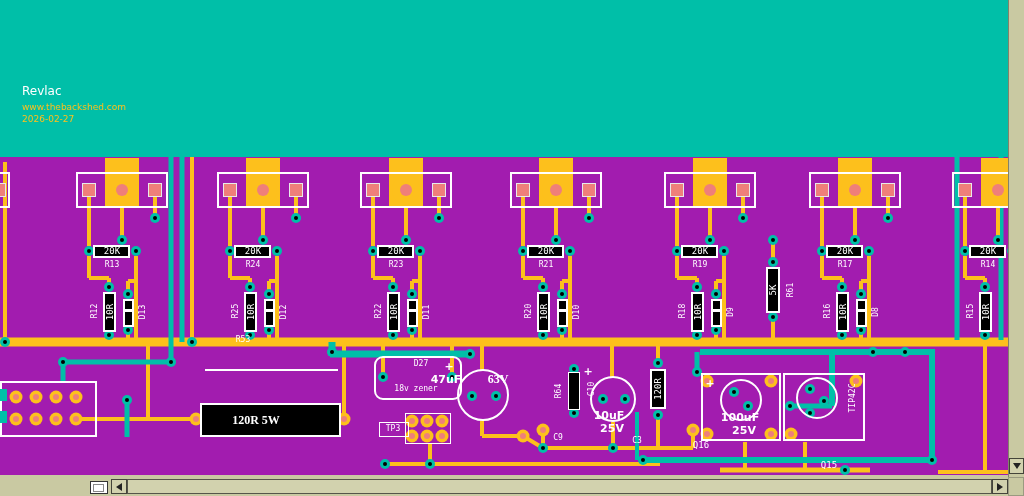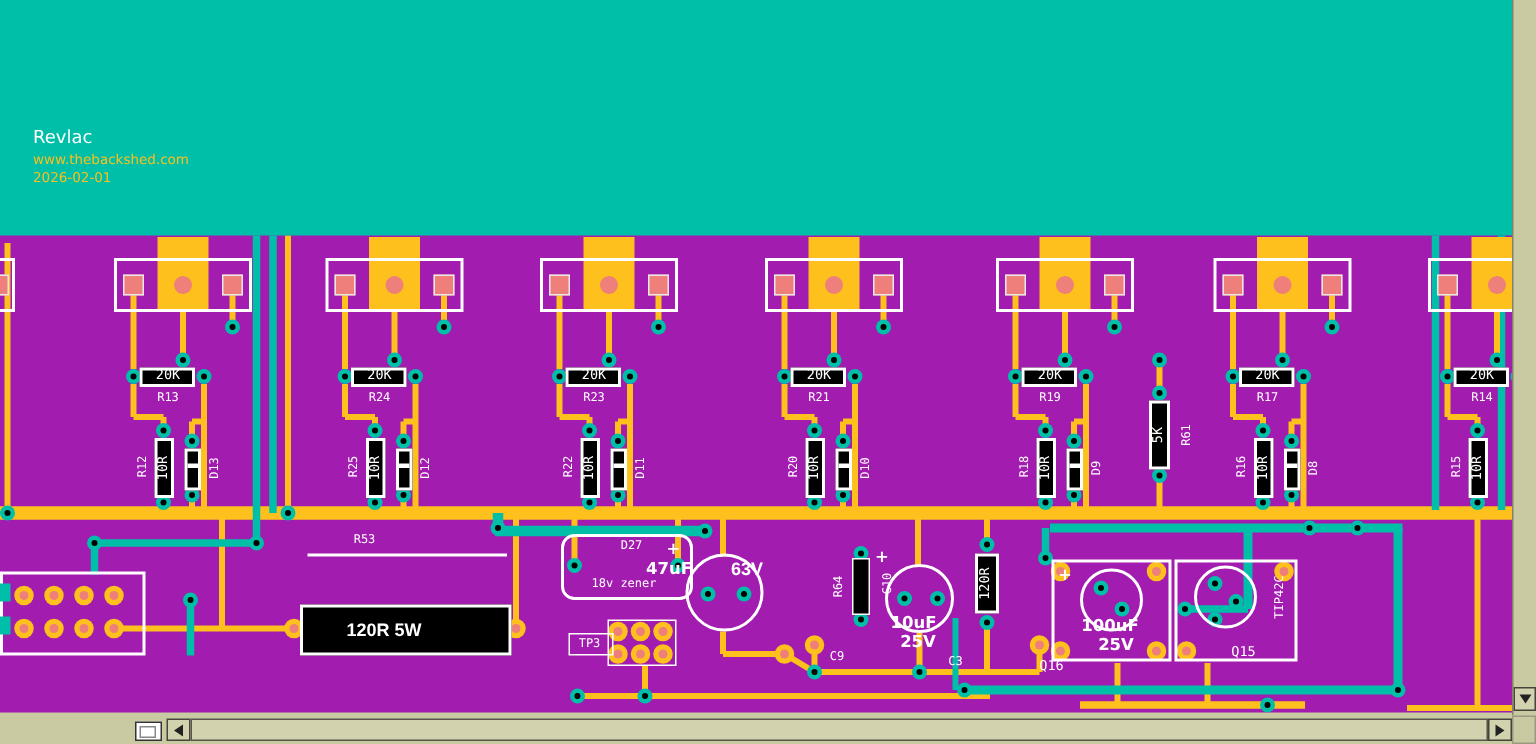--- a/index.html
+++ b/index.html
@@ -20,21 +20,21 @@
   .sline{position:absolute;height:0;border-top:2px solid #fff;z-index:3}
   .pad-sq{position:absolute;width:14px;height:14px;background:#ef7f7a;border:1.5px solid #e9e9e9;z-index:4}
   .pad-big{position:absolute;width:28px;height:28px;border-radius:50%;background:#fdc01c;z-index:4}
   .pad-big::after{content:"";position:absolute;left:8px;top:8px;width:12px;height:12px;border-radius:50%;background:#ef7f7a}
   .teal-sq{position:absolute;background:#00bfa8;z-index:4}
   .dband{position:absolute;background:#fff;z-index:4}
   .lbl{position:absolute;color:#fff;font-family:"DejaVu Sans Mono",monospace;font-size:9px;line-height:1;
        white-space:nowrap;transform:translate(-50%,-50%);z-index:6}
   .lbl.sm{font-size:8px}
   .lbl.big{font-size:11px;font-weight:bold;font-family:"DejaVu Sans",sans-serif}
-  .lbl.xl{font-size:12px;font-weight:bold;font-family:Liberation Sans, sans-serif}
+  .lbl.xl{font-size:12px;font-weight:bold;font-family:Liberation Serif, serif}
   .lbl.rot{transform:translate(-50%,-50%) rotate(-90deg)}
   .vscroll{position:absolute;left:1008px;top:0;width:16px;height:477px;background:#c9c9a2;border-left:1px solid #82826a;z-index:10}
   .corner{position:absolute;left:1008px;top:477px;width:16px;height:19px;background:#c9c9a2;border:1px solid #9a9a80;z-index:10}
   .sbtn{position:absolute;border:1px solid #44443a;background:#d2d2ae;display:flex;align-items:center;justify-content:center;z-index:11}
   .htrack{position:absolute;left:127px;top:479px;width:865px;height:15px;border:1px solid #55554a;background:#d2d2ae;z-index:10}
   .tri-down{width:0;height:0;border-left:4px solid transparent;border-right:4px solid transparent;border-top:6px solid #222}
   .tri-left{width:0;height:0;border-top:4px solid transparent;border-bottom:4px solid transparent;border-right:6px solid #222}
   .tri-right{width:0;height:0;border-top:4px solid transparent;border-bottom:4px solid transparent;border-left:6px solid #222}
   .page-icon{position:absolute;left:90px;top:481px;width:18px;height:13px;background:#fff;border:1px solid #333;z-index:10}
   .page-icon::after{content:"";position:absolute;left:2px;top:2px;width:9px;height:6px;border:1px solid #888}
@@ -622,31 +622,31 @@
         </g>
         <g>
           <circle cx="5" cy="342" r="5" fill="#00bfa8"></circle>
           <circle cx="5" cy="342" r="2" fill="#000"></circle>
         </g>
       </svg>
 
     <div class="plane">
       <div class="plane-title">Revlac</div>
       <div class="plane-url">www.thebackshed.com</div>
-      <div class="plane-date">2026-02-01</div>
+      <div class="plane-date">2026-02-27</div>
     </div>
 
     <div class="silk" style="left:-40px;top:172px;width:50px;height:36px"></div>
     <div class="pad-sq" style="left:-8px;top:183px"></div>
 
     <div class="silk" style="left:0px;top:381px;width:97px;height:56px"></div>
     <div class="teal-sq" style="left:0px;top:389px;width:7px;height:12px"></div>
     <div class="teal-sq" style="left:0px;top:411px;width:7px;height:12px"></div>
 
-    <div class="lbl sm" style="left:243px;top:360px">R53</div>
+    <div class="lbl sm" style="left:243px;top:340px">R53</div>
     <div class="sline" style="left:205px;top:369px;width:133px"></div>
     <div class="silk opaque" style="left:200px;top:403px;width:141px;height:34px"></div>
     <div class="lbl xl" style="left:256px;top:420px">120R 5W</div>
 
     <div class="silk round" style="left:374px;top:356px;width:88px;height:44px"></div>
     <div class="lbl sm" style="left:421px;top:364px">D27</div>
     <div class="lbl sm" style="left:416px;top:389px">18v zener</div>
 
     <div class="silk-thin" style="left:379px;top:422px;width:30px;height:15px"></div>
     <div class="lbl sm" style="left:393px;top:429px">TP3</div>
@@ -673,21 +673,21 @@
     <div class="silk" style="left:701px;top:373px;width:80px;height:68px"></div>
     <div class="lbl big" style="left:710px;top:383px">+</div>
     <div class="circ" style="left:720px;top:379px;width:42px;height:42px"></div>
     <div class="lbl big" style="left:740px;top:417px">100uF</div>
     <div class="lbl big" style="left:744px;top:430px">25V</div>
     <div class="lbl" style="left:701px;top:445px">Q16</div>
 
     <div class="silk" style="left:783px;top:373px;width:82px;height:68px"></div>
     <div class="circ" style="left:796px;top:377px;width:42px;height:42px"></div>
     <div class="lbl sm rot" style="left:853px;top:398px">TIP42C</div>
-    <div class="lbl" style="left:829px;top:436px">Q15</div>
+    <div class="lbl" style="left:829px;top:465px">Q15</div>
   <div class="tab" style="left: 105px; top: 158px; width: 34px; height: 49px;"></div>
       <div class="silk" style="left: 76px; top: 172px; width: 92px; height: 36px;"></div>
       <div class="pad-sq" style="left: 82px; top: 183px; width: 14px; height: 14px;"></div>
       <div class="pad-sq" style="left: 148px; top: 183px; width: 14px; height: 14px;"></div>
       <div class="pad-big" style="left: 108px; top: 176px; width: 28px; height: 28px;"></div>
       <div class="silk opaque" style="left: 93px; top: 245px; width: 37px; height: 13px;"></div>
       <div class="lbl " style="left: 112px; top: 251px;">20K</div>
       <div class="lbl sm" style="left: 112px; top: 265px;">R13</div>
       <div class="silk opaque" style="left: 103px; top: 292px; width: 13px; height: 40px;"></div>
       <div class="lbl rot" style="left: 110px; top: 312px;">10R</div>

